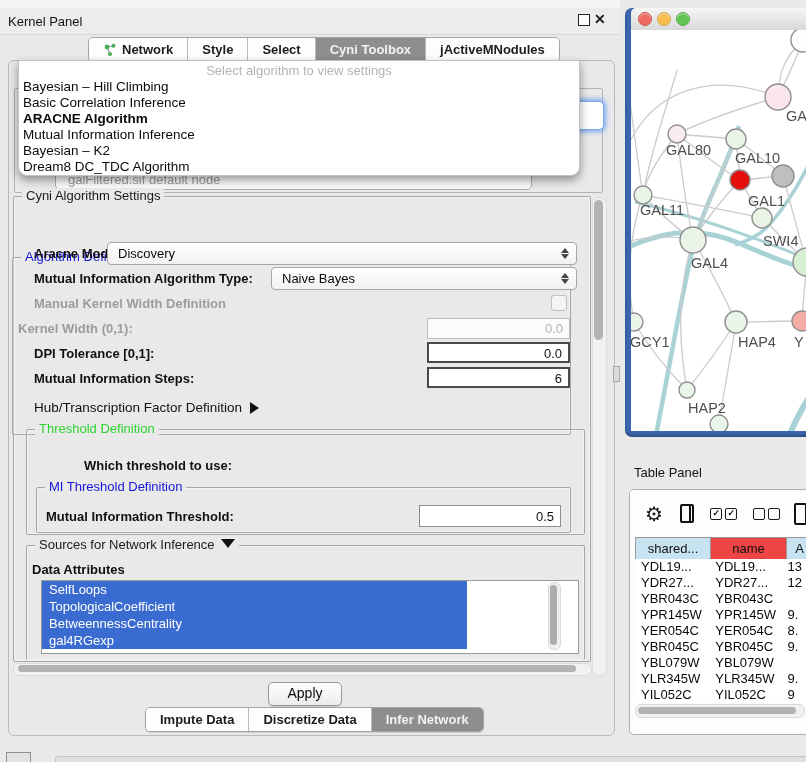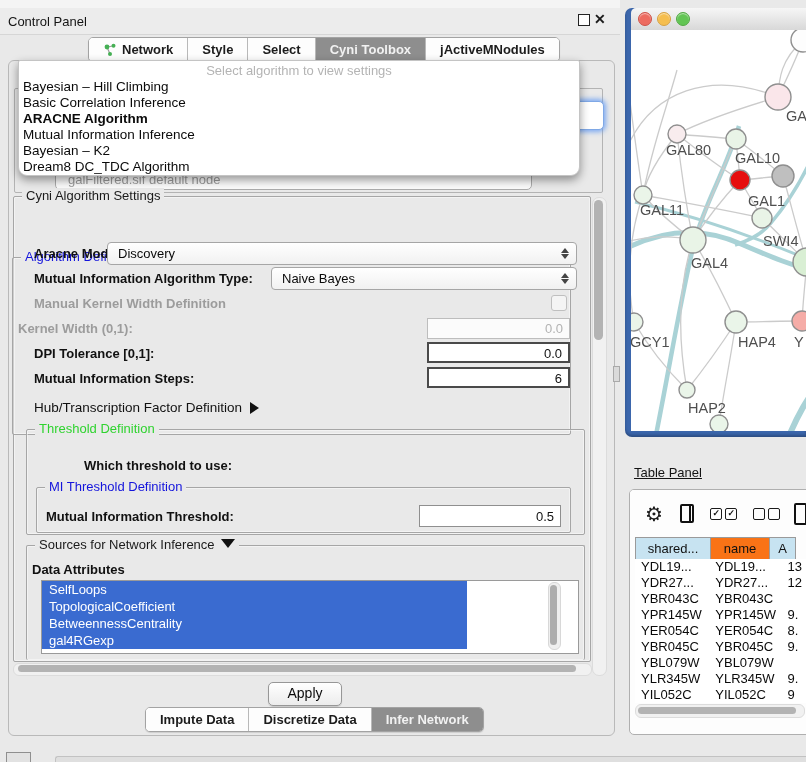--- a/index.html
+++ b/index.html
@@ -96,57 +96,57 @@
   .net-titlebar{position:absolute;left:6px;top:0;width:175px;height:22px;
                 background:linear-gradient(#F6F6F6,#D8D8D8);border-bottom:1px solid #9F9F9F;
                 border-radius:5px 0 0 0;display:flex;align-items:center;}
   .light{width:12px;height:12px;border-radius:50%;margin-left:5px;box-shadow:inset 0 1px 1px rgba(255,255,255,.6);}
   .light.red{background:#ED6B60;border:1px solid #CE5248;margin-left:7px;}
   .light.yellow{background:#F5BE4E;border:1px solid #D6A243;}
   .light.green{background:#62C554;border:1px solid #53A945;}
   .net-canvas{position:absolute;left:6px;top:22px;width:175px;height:401px;background:#FFFFFF;overflow:hidden;}
 
   
-  .tp-title{left:634px;top:465px;font-size:13px;color:#141414;text-decoration:underline;}
+  .tp-title{left:634px;top:465px;font-size:13px;color:#141414;}
   .tp-panel{left:629px;top:489px;width:177px;height:244px;background:#FDFDFD;border:1px solid #AFAFAF;
             border-radius:5px 0 0 5px;overflow:hidden;}
   .tp-toolbar{position:absolute;left:0;top:0;width:100%;height:47px;display:flex;align-items:center;background:#FDFDFD;}
   .gear{font-size:20px;color:#1A1A1A;margin-left:15px;line-height:20px;}
   .cols-ico{width:17px;height:15px;border:2px solid #111;border-radius:2px;margin-left:17px;position:relative;}
   .cols-ico:after{content:"";position:absolute;left:7px;top:0;width:2px;height:15px;background:#111;}
   .cb{width:10px;height:10px;border:1.5px solid #1A1A1A;border-radius:2px;font-size:9px;line-height:9px;
       text-align:center;color:#111;font-weight:bold;}
   .cb-pair{display:flex;gap:3px;margin-left:16px;}
   .file-ico{width:14px;height:18px;border:2px solid #111;border-radius:2px;margin-left:14px;}
   .tbl-header{position:absolute;left:5px;top:47px;display:flex;height:22px;border-top:1px solid #9A9A9A;}
   .th{box-sizing:border-box;border:1px solid #9A9A9A;border-top:none;font-size:13px;text-align:center;
       line-height:21px;color:#111;}
   .th.c1{width:76px;background:#C7E3F1;}
-  .th.c2{width:59px;background:#f97316;border-left:none;}
+  .th.c2{width:76px;background:#ef4444;border-left:none;}
   .th.c3{width:26px;background:#C7E3F1;border-left:none;}
   .tbl-body{position:absolute;left:5px;top:69px;width:176px;}
   .trow{display:flex;height:16px;line-height:16px;font-size:13px;color:#0A0A0A;background:#FFF;}
   .td{overflow:hidden;white-space:nowrap;}
   .td.c1{width:70px;padding-left:6px;}
   .td.c2{width:70px;padding-left:6px;}
   .td.c3{width:24px;padding-left:4px;}
 
   .bl-square{left:6px;top:752px;width:23px;height:12px;border:1.5px solid #8F8F8F;background:#E2E2E2;}
   .bottom-bar{left:55px;top:756px;width:751px;height:6px;background:#DFDFDF;border-top:1px solid #C2C2C2;
               border-left:1px solid #C2C2C2;border-radius:3px 0 0 0;}
 </style>
 </head>
 <body>
 
 <div class="screen">
 
   <div class="abs top-strip"></div>
 
   <div class="abs cp-titlebar" style="left:0;top:8px;">
-    <span class="cp-title">Control Panel</span>
+    <span class="cp-title">Kernel Panel</span>
   </div>
   <div class="abs float-ico"></div>
   <div class="abs close-ico">✕</div>
 
   <div class="seg" style="left:88px;top:37px;">
     <div class="tab">
       <svg class="net-glyph" viewBox="0 0 14 14">
         <line x1="4" y1="4" x2="10" y2="3" stroke="#9A9A9A" stroke-width="1.2"></line>
         <line x1="4" y1="4" x2="7" y2="11" stroke="#9A9A9A" stroke-width="1.2"></line>
         <circle cx="4" cy="4" r="2.4" fill="#45B054"></circle>

